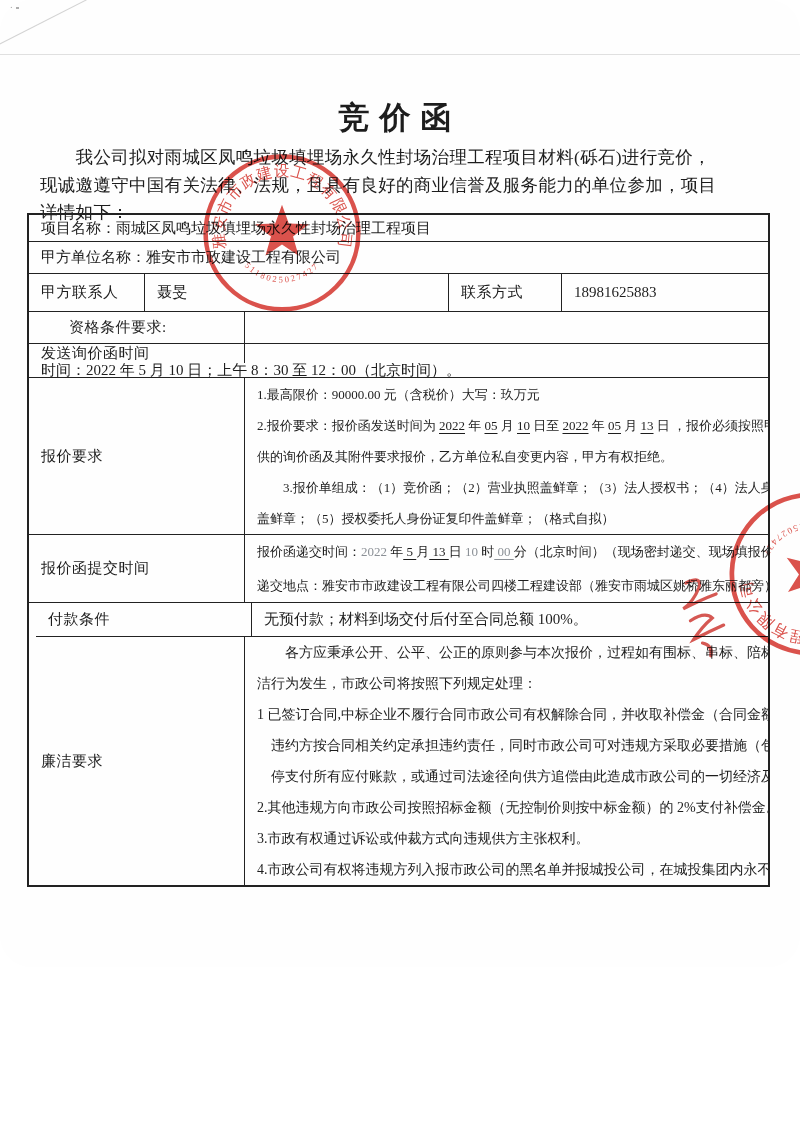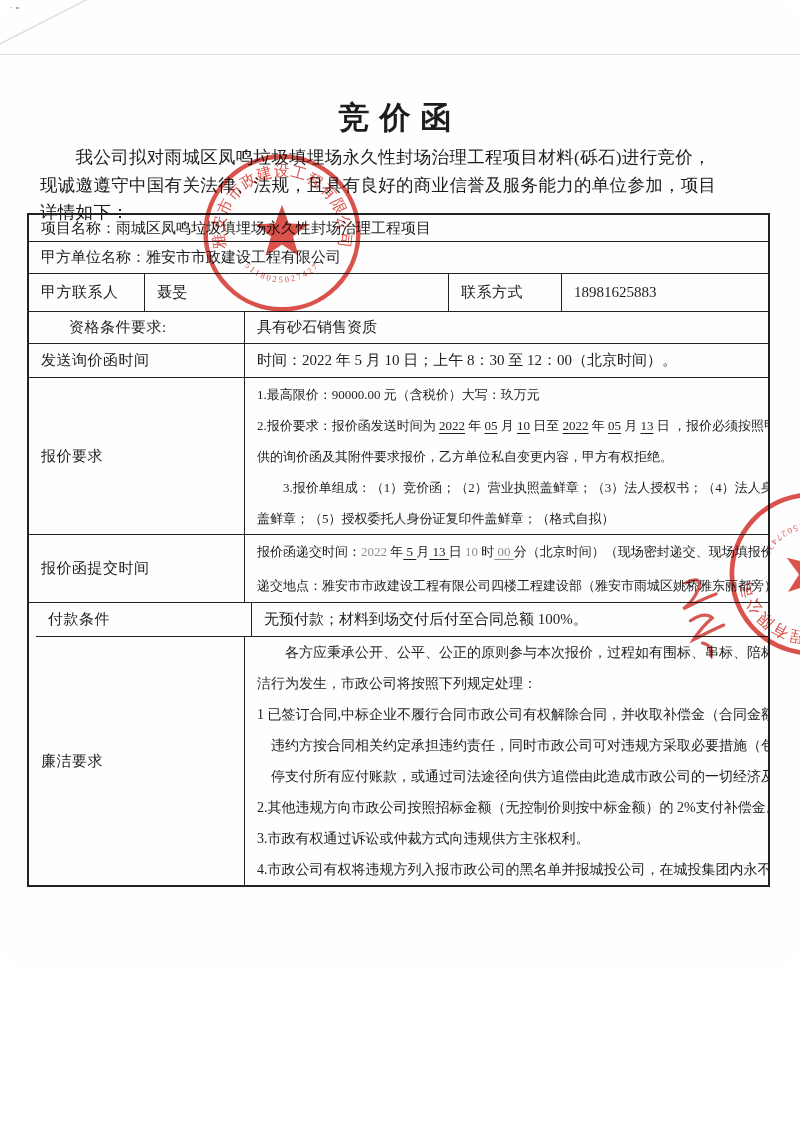--- a/index.html
+++ b/index.html
@@ -70,24 +70,23 @@
     <div class="row" style="height:38px;">
       <div class="cell rt lab" style="width:116px;">甲方联系人</div>
       <div class="cell rt" style="width:304px;">聂旻</div>
       <div class="cell rt lab" style="width:113px;">联系方式</div>
       <div class="cell" style="flex:1;">18981625883</div>
     </div>
 
 
     <div class="row" style="height:32px;">
       <div class="cell rt lab" style="width:216px;padding-left:40px;">资格条件要求:</div>
-      <div class="cell" style="flex:1;">具有砂石销售资质</div>
     </div>
 
-    <div class="row" style="height:34px;">
+    <div class="row" style="height:34px;flex-direction:column;">
       <div class="cell rt lab" style="width:216px;">发送询价函时间</div>
       <div class="cell" style="flex:1;">时间：2022 年 5 月 10 日；上午 8：30 至 12：00（北京时间）。</div>
     </div>
 
     <div class="row" style="height:157px;">
       <div class="cell rt lab" style="width:216px;">报价要求</div>
       <div class="cell mid" style="flex:1;line-height:31px;">
         <div class="ln"><span>1.最高限价：90000.00 元（含税价）大写：玖万元</span></div>
         <div class="ln"><span>2.报价要求：报价函发送时间为 </span><span class="seg-u">2022</span><span> 年 </span><span class="seg-u">05</span><span> 月 </span><span class="seg-u">10</span><span> 日至 </span><span class="seg-u">2022</span><span> 年 </span><span class="seg-u">05</span><span> 月 </span><span class="seg-u">13</span><span> 日 ，报价必须按照甲方提</span></div>
         <div class="ln"><span>供的询价函及其附件要求报价，乙方单位私自变更内容，甲方有权拒绝。</span></div>

